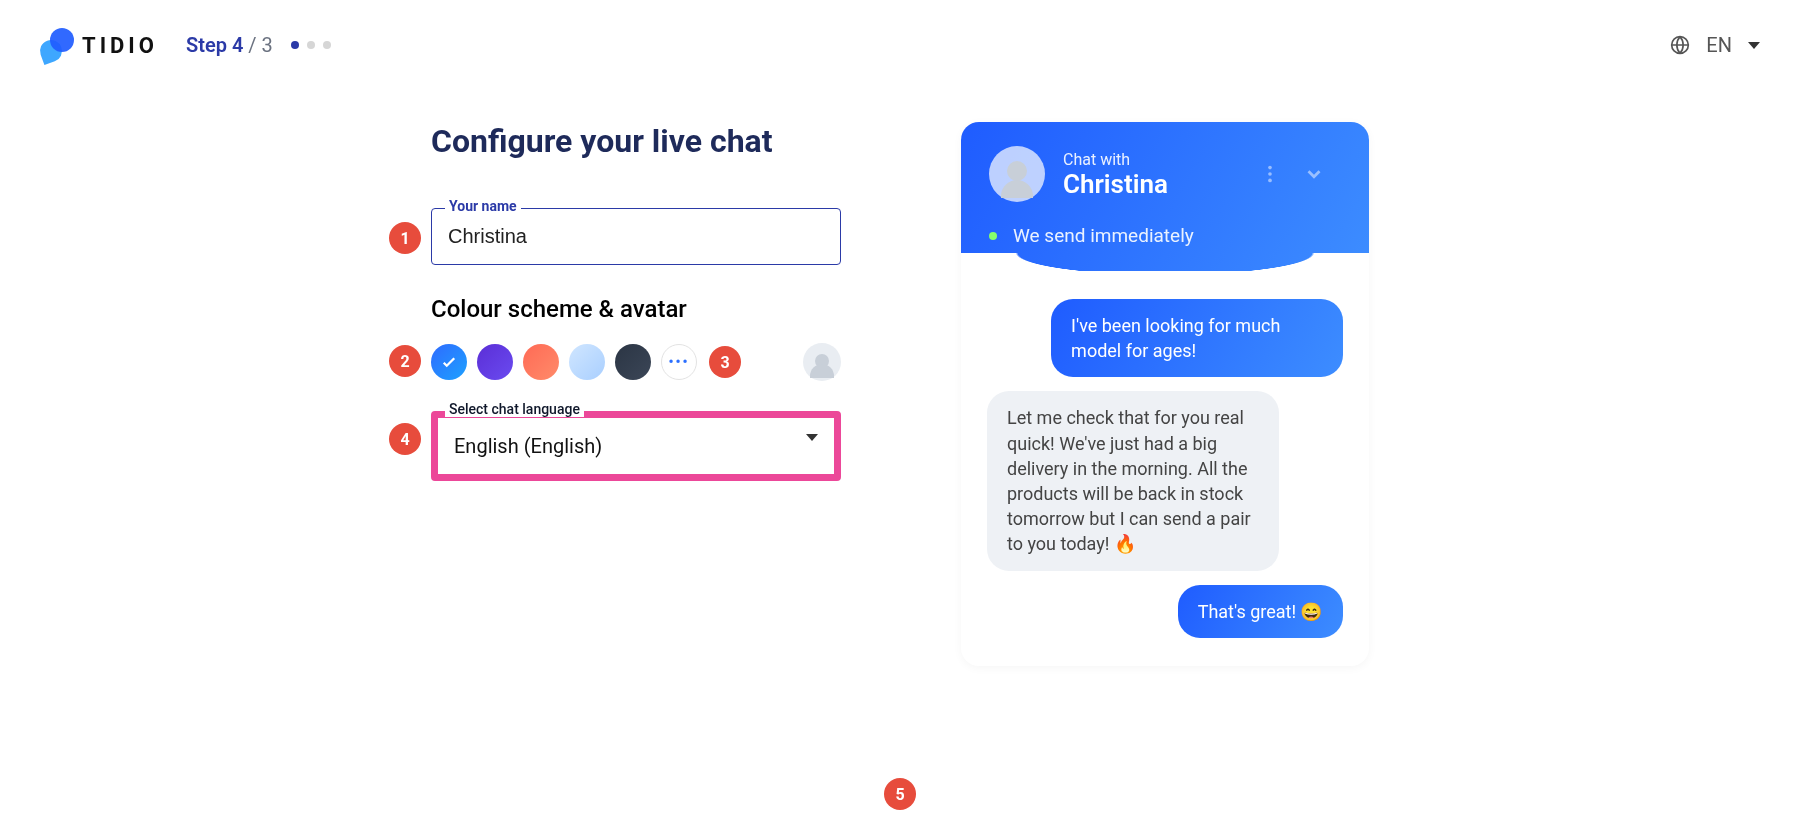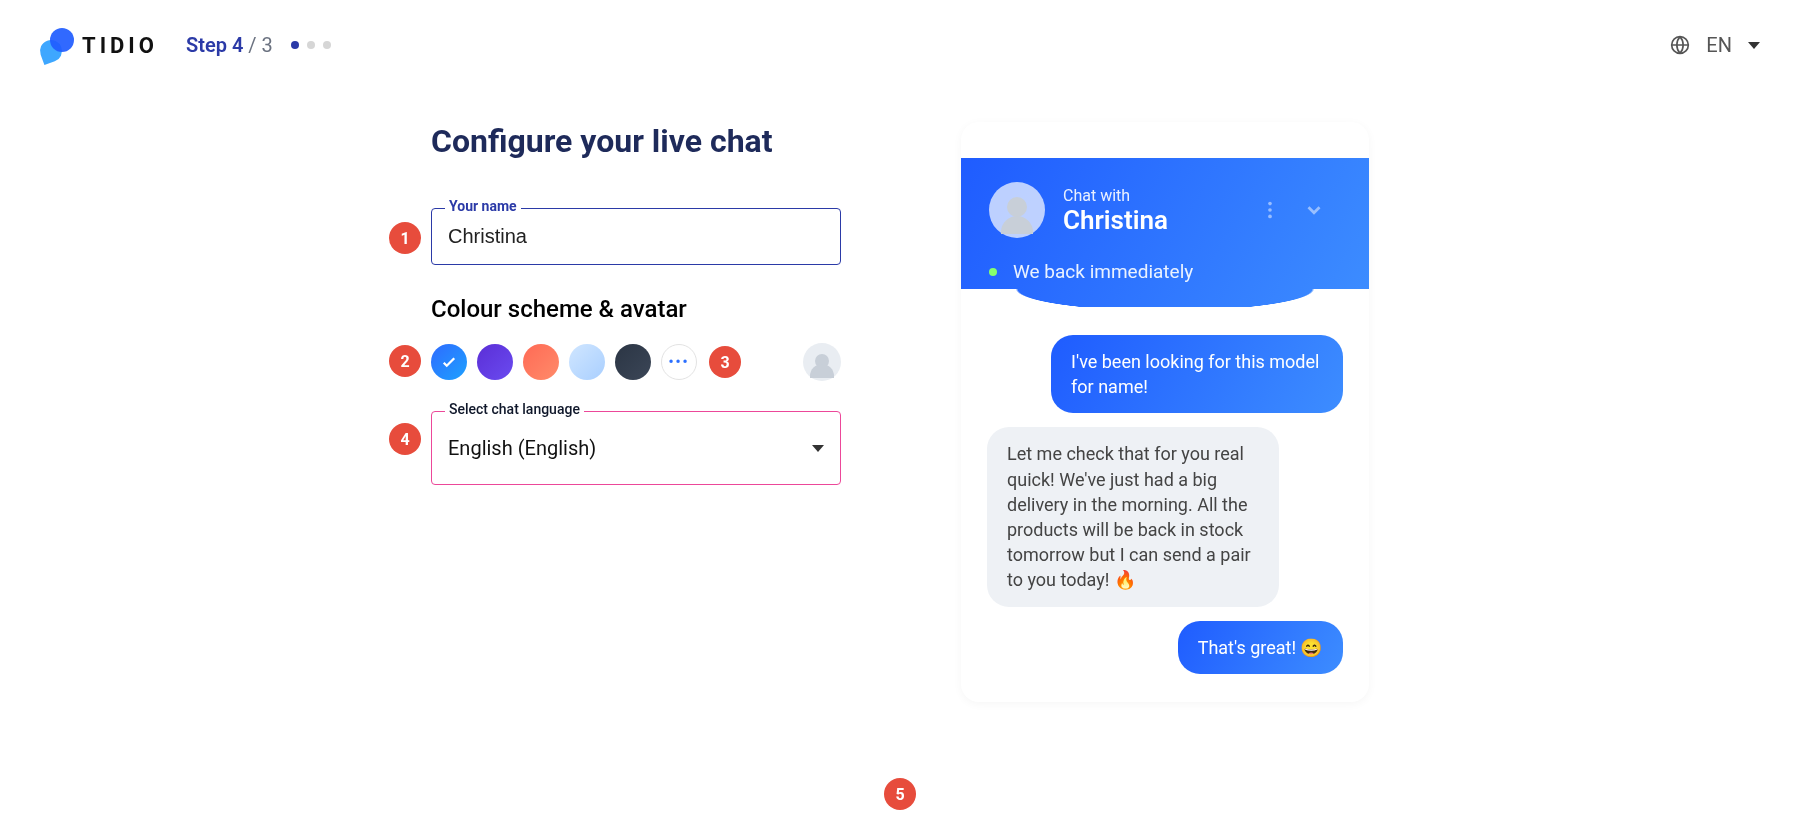--- a/index.html
+++ b/index.html
@@ -65,22 +65,22 @@
   .field .label{
     position:absolute;top:-10px;left:14px;background:#fff;padding:0 4px;
     font-size:14px;color:#2b3aa7;font-weight:700;
   }
   .field.select .label{color:#0f172a;font-weight:500;}
   .input{
     width:100%;padding:16px 16px;border:1.5px solid #2b3aa7;border-radius:4px;
     font-size:20px;outline:none;color:#222;
   }
   .select-box{
-    width:100%;padding:24px 16px;border:1px solid #ec4899;border-radius:4px;
-    font-size:20px;display:flex;justify-content:space-between;align-items:center;cursor:pointer;
+    width:100%;padding:16px 16px;border:7px solid #ec4899;border-radius:4px;
+    font-size:20px;display:flex;justify-content:space-between;align-items:flex-start;cursor:pointer;
   }
   .section-label{font-size:24px;font-weight:500;color:#000000;margin:4px 0 20px 0;}
 
   .swatch-row{display:flex;align-items:center;gap:10px;margin-bottom:30px;}
   .swatch{
     width:36px;height:36px;border-radius:50%;position:relative;cursor:pointer;
     display:flex;align-items:center;justify-content:center;
   }
   .sw-blue{background:linear-gradient(135deg,#2e6bff,#1ea1ff);}
   .sw-purple{background:linear-gradient(135deg,#5b2ed6,#6a4bf0);}
@@ -101,21 +101,21 @@
   }
   .num-tag.inline{position:static;}
 
   
   .preview{
     width:408px;border-radius:18px;overflow:hidden;box-shadow:0 2px 10px rgba(0,0,0,.04);
     background:#fff;
   }
   .preview-header{
     background:linear-gradient(120deg,#1f5cff 0%,#3d8dff 100%);
-    color:#fff;padding:24px 44px 20px 28px;position:relative;margin-top:36px;
+    color:#fff;padding:24px 44px 20px 28px;position:relative;
   }
   .ph-row{display:flex;align-items:center;gap:18px;}
   .ph-avatar{width:56px;height:56px;border-radius:50%;background:rgba(255,255,255,.7);position:relative;}
   .ph-avatar::before{content:"";position:absolute;left:50%;top:27%;transform:translateX(-50%);width:20px;height:20px;border-radius:50%;background:#c8cfd8;}
   .ph-avatar::after{content:"";position:absolute;left:50%;bottom:4px;transform:translateX(-50%);width:32px;height:18px;border-radius:16px 16px 0 0;background:#c8cfd8;}
   .ph-title small{display:block;font-size:16px;font-weight:400;opacity:.9;}
   .ph-title b{font-size:26px;font-weight:600;}
   .ph-actions{margin-left:auto;display:flex;gap:22px;opacity:.7;}
   .ph-actions svg{width:22px;height:22px;}
   .ph-sub{
@@ -231,26 +231,26 @@
               <circle cx="12" cy="12" r="2"></circle>
               <circle cx="12" cy="19" r="2"></circle>
             </svg>
           <svg viewBox="0 0 24 24" fill="none" stroke="#ffffff" stroke-width="3" opacity="0.7">
               <path d="M6 9l6 6 6-6"></path>
             </svg>
         </div>
       </div>
       <div class="ph-sub">
         <span class="dot"></span>
-        <span>We back immediately</span>
+        <span>We send immediately</span>
       </div>
     </div>
     <div class="wave"></div>
     <div class="preview-body">
-      <div class="bubble from-me">I've been looking for this model for name!</div>
+      <div class="bubble from-me">I've been looking for much model for ages!</div>
       <div class="bubble from-them">Let me check that for you real quick! We've just had a big delivery in the morning. All the products will be back in stock tomorrow but I can send a pair to you today! 🔥</div>
       <div class="bubble from-me">That's great! 😄</div>
     </div>
   </div>
 </div>
 
 <div class="footer">
   <span class="num-tag inline">5</span>
 </div>
 

